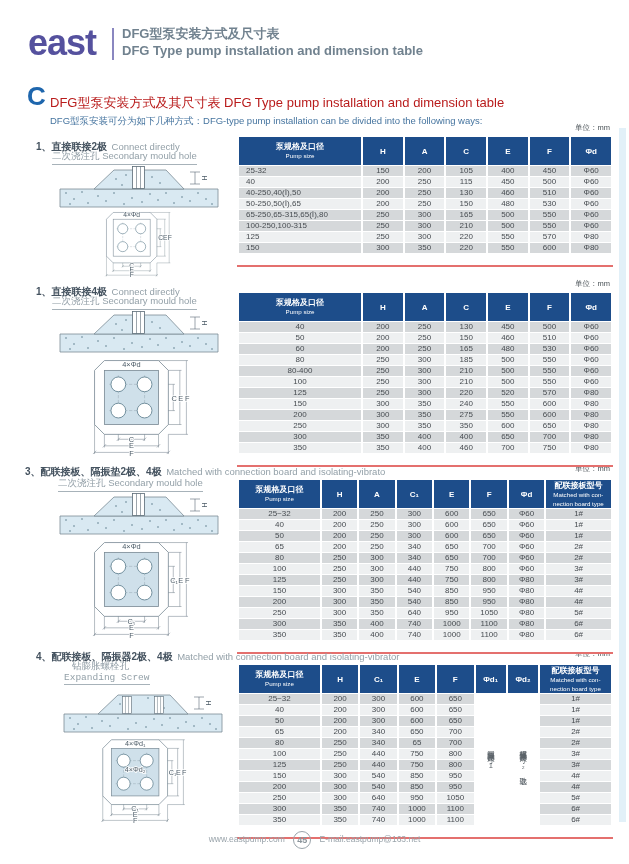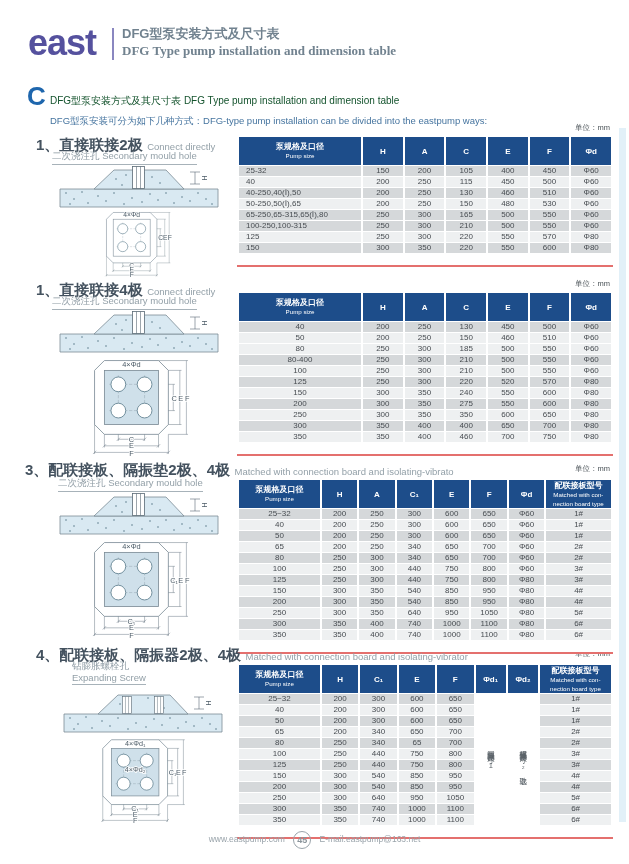--- a/index.html
+++ b/index.html
@@ -7,26 +7,26 @@
        font-family:"Liberation Sans",sans-serif;color:#444;}
   .abs{position:absolute;}
 
   
   .logo{font-size:36px;font-weight:800;color:#55519e;letter-spacing:-1px;}
   .logo-divider{width:2px;background:#8a87c0;}
   .hdr-title{font-size:13px;font-weight:bold;color:#71828f;line-height:16px;}
 
   
   .c-mark{font-size:26px;font-weight:bold;color:#1e66ad;line-height:24px;}
-  .sec-heading{font-size:10px;color:#14532d;}
+  .sec-heading{font-size:13px;color:#b91c1c;}
   .intro{font-size:9.5px;color:#45749f;}
 
   .unit{font-size:7.5px;color:#4a5257;}
 
-  .sec-title-cn{font-size:15px;color:#44525f;font-weight:bold;text-align:center;}
+  .sec-title-cn{font-size:10px;color:#44525f;font-weight:bold;text-align:center;}
   .sec-title-en{font-size:9.5px;color:#93a0a8;}
   .sub-label{font-size:9.5px;color:#93a0a8;border-bottom:1px solid #a7b2b9;padding-bottom:1px;}
   .sub-label .cn{color:#8d9aa3;}
 
   
   .table-wrap{position:absolute;left:237px;width:376px;border-bottom:2px solid #e4706e;padding-bottom:11px;background:#fff;}
   table.dim-table{border-collapse:separate;border-spacing:2px 1px;table-layout:fixed;width:100%;}
   table.dim-table th{background:#1d4d8a;color:#fff;font-size:8px;font-weight:bold;text-align:center;
       vertical-align:middle;padding:0;height:28px;line-height:9px;}
   table.dim-table th .cn{font-size:8px;display:block;}
@@ -138,26 +138,26 @@
           <line x1="112" y1="20" x2="112" y2="86"></line>
           <line x1="120" y1="8" x2="120" y2="98"></line>
       </g>
     </symbol>
   </defs>
 </svg>
 
 <div class="abs logo" style="left:28px;top:22px;">east</div>
 <div class="abs logo-divider" style="left:112px;top:28px;height:32px;"></div>
 <div class="abs hdr-title" style="left:122px;top:26px;">DFG型泵安装方式及尺寸表</div>
-<div class="abs hdr-title" style="left:122px;top:43px;font-family:Liberation Serif, serif;">DFG Type pump installation and dimension table</div>
+<div class="abs hdr-title" style="left:122px;top:43px;">DFG Type pump installation and dimension table</div>
 
 <div class="abs c-mark" style="left:27px;top:84px;">C</div>
 <div class="abs sec-heading" style="left:50px;top:94px;">DFG型泵安装方式及其尺寸表 DFG Type pump installation and dimension table</div>
 <div class="abs intro" style="left:50px;top:115px;">
-  <span>DFG型泵安装可分为如下几种方式：</span><span>DFG-type pump installation can be divided into the eastpump ways:</span>
+  <span>DFG型泵安装可分为如下几种方式：</span><span>DFG-type pump installation can be divided into the following ways:</span>
 </div>
 
 <div class="abs unit" style="right:19px;top:123px;">单位：mm</div>
 <div class="abs unit" style="right:19px;top:279px;">单位：mm</div>
 <div class="abs unit" style="right:19px;top:464px;">单位：mm</div>
 <div class="abs unit" style="right:19px;top:649px;">单位：mm</div>
 
 <div class="abs" style="left:36px;top:136px;">
   <span class="sec-title-cn">1、直接联接2极</span>
   <span class="sec-title-en">Connect directly</span>
@@ -341,20 +341,29 @@
           <td>500</td>
           <td>Φ60</td>
         </tr>
         <tr class="row-even">
           <td class="pump-cell">50</td>
           <td>200</td>
           <td>250</td>
           <td>150</td>
           <td>460</td>
           <td>510</td>
+          <td>Φ60</td>
+        </tr>
+        <tr class="row-odd">
+          <td class="pump-cell">60</td>
+          <td>200</td>
+          <td>250</td>
+          <td>165</td>
+          <td>480</td>
+          <td>530</td>
           <td>Φ60</td>
         </tr>
         <tr class="row-even">
           <td class="pump-cell">80</td>
           <td>250</td>
           <td>300</td>
           <td>185</td>
           <td>500</td>
           <td>550</td>
           <td>Φ60</td>
@@ -613,21 +622,21 @@
     </table>
   </div>
 
 <div class="abs" style="left:36px;top:646px;">
   <span class="sec-title-cn">4、配联接板、隔振器2极、4极</span>
   <span class="sec-title-en">Matched with connection board and isolating-vibrator</span>
 </div>
 <div class="abs sub-label" style="left:72px;top:660px;border-bottom:none;">
   <span class="cn">钻膨胀螺栓孔</span>
 </div>
-<div class="abs sub-label" style="left:72px;top:672px;">
+<div class="abs sub-label" style="left:64px;top:672px;font-family:Liberation Mono, monospace;">
   <span>Expanding Screw</span>
 </div>
 <svg class="abs" style="left:56px;top:688px;" width="175" height="142" viewBox="0 0 175 142">
   <use href="#xsec" x="2" y="0" width="170" height="46"></use>
   <use href="#mhole" x="66" y="8" width="10" height="18"></use>
   <use href="#mhole" x="98" y="8" width="10" height="18"></use>
   <text class="dlab" style="font-size:7px" transform="translate(150,15) rotate(90)">H</text>
   <g transform="translate(41,46) scale(0.72)" style="font-size:10px">
     <use href="#plan" width="126" height="126" style="color:#cfe0ea"></use>
     <text class="dlab" x="53" y="16">4×Φd₁</text>

